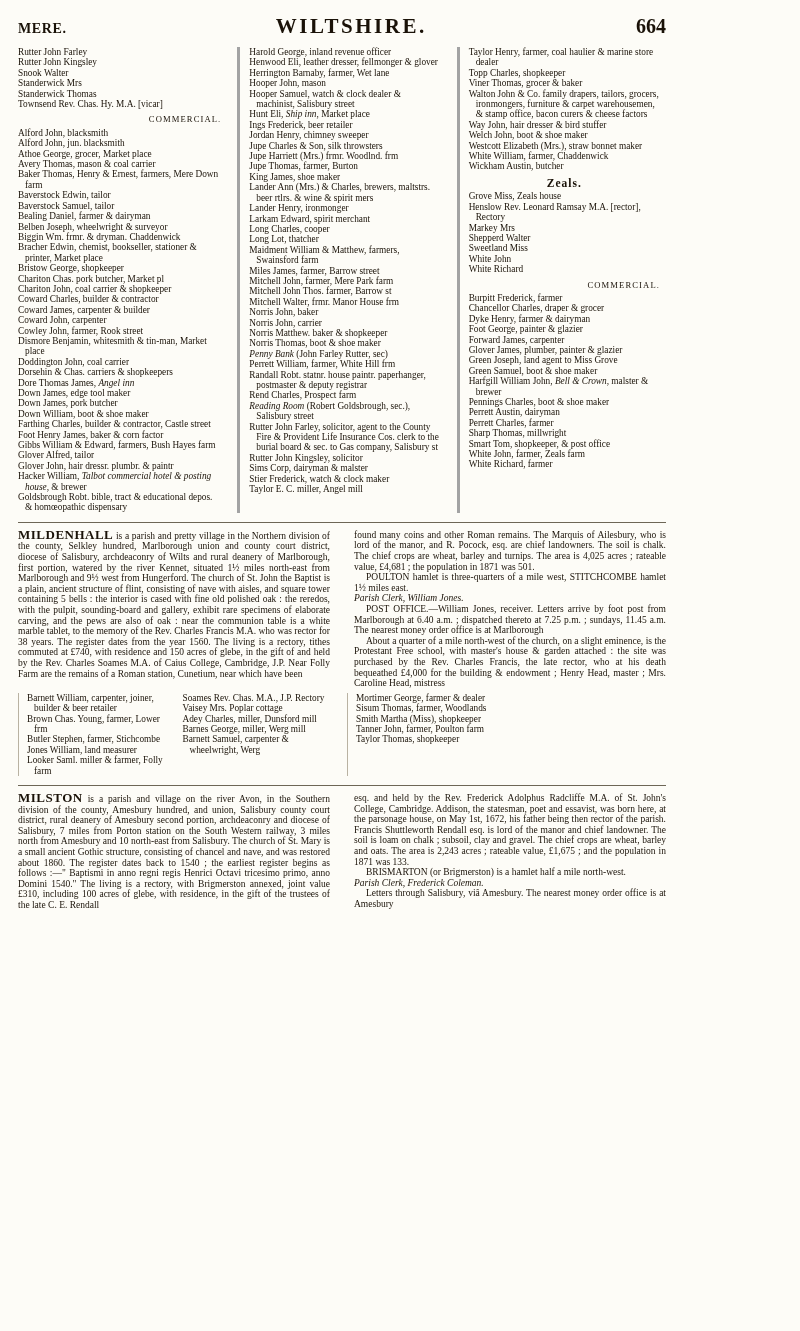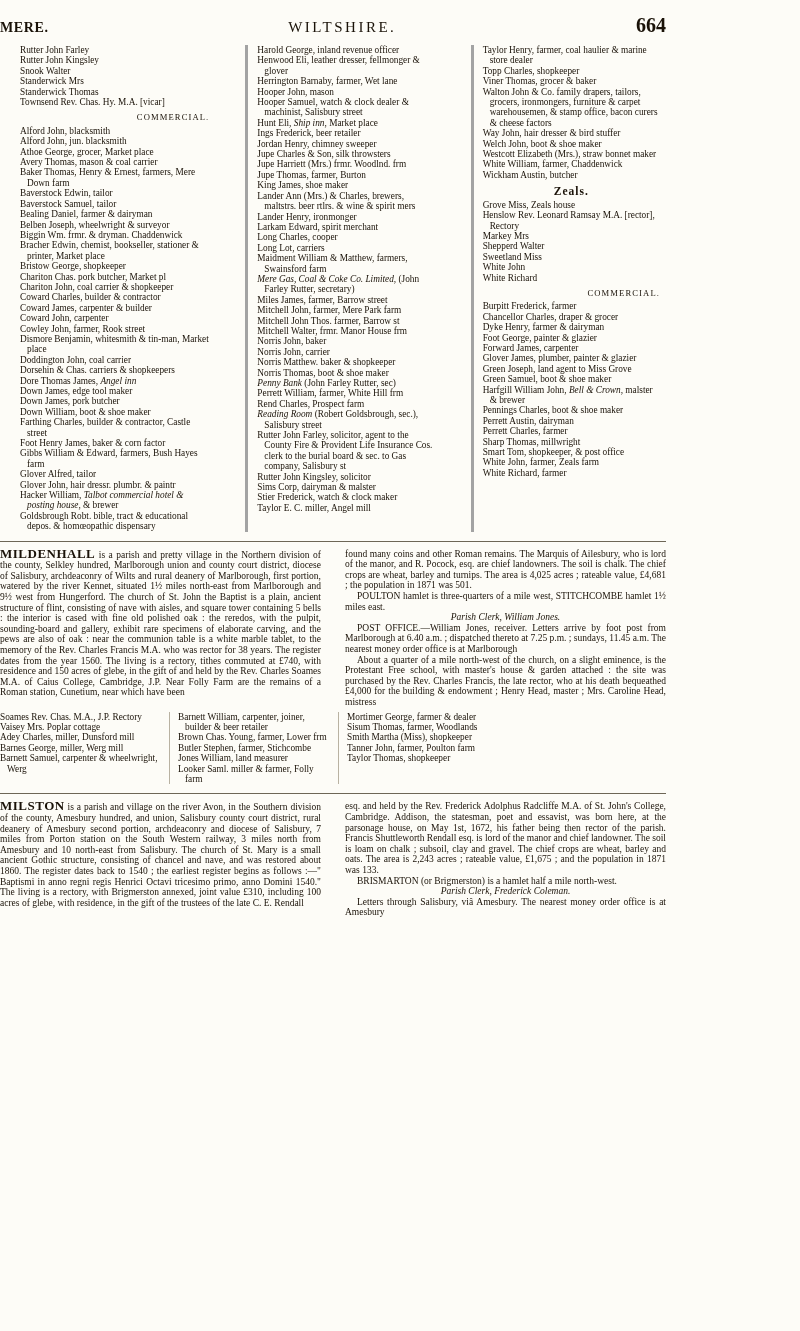--- a/index.html
+++ b/index.html
@@ -5,40 +5,40 @@
   html,body{margin:0;padding:0;background:#fdfcf7;}
   body{
     width:800px;height:1331px;
     font-family:"Liberation Serif", serif;
     color:#1a1208;
     position:relative;
   }
   .page{
     width:684px;height:1331px;
     box-sizing:border-box;
-    padding:14px 18px 10px 0;
+    padding:14px 18px 10px 18px;
     position:relative;
   }
   
   .runhead{
     display:flex;align-items:baseline;justify-content:space-between;
     margin-bottom:8px;
   }
   .runhead .left{font-size:14px;font-weight:bold;letter-spacing:.6px;}
-  .runhead .center{font-size:15px;font-weight:normal;letter-spacing:2.5px;}
+  .runhead .center{font-size:21px;font-weight:bold;letter-spacing:2.5px;}
   .runhead .right{font-size:20px;font-weight:bold;}
   
   .cols3{
     display:grid;
     grid-template-columns:1fr 1fr 1fr;
     column-gap:10px;
     font-size:9.3px;
     line-height:10.4px;
   }
-  .cols3 .col{position:relative;padding-right:6px;margin-left:20px;}
+  .cols3 .col{position:relative;padding-right:6px;}
   .cols3 .col + .col{border-left:3px solid #a3a3a3;padding-left:9px;}
   .entry{
     margin:0;
     padding-left:7px;
     text-indent:-7px;
   }
   .subhead{
     text-align:right;
     font-size:8.6px;
     letter-spacing:1.1px;
@@ -61,21 +61,21 @@
   .parish{font-size:9.5px;line-height:10.6px;}
   .parish .lead{
     font-size:13px;font-weight:bold;letter-spacing:.5px;
   }
   .twocol{
     display:grid;grid-template-columns:1fr 1fr;column-gap:24px;
     text-align:justify;
   }
   .twocol p{margin:0 0 0 0;text-indent:12px;}
   .twocol p.noind{text-indent:0;}
-  .ctr{text-align:center;text-indent:0 !important;}
+  .ctr{text-indent:0 !important;}
   .namecols2{
     display:grid;grid-template-columns:1fr 1fr 1fr 1fr;column-gap:10px;
     font-size:9.3px;line-height:10.4px;margin-top:4px;
   }
   .vline{border-left:1px solid #b9b2a2;padding-left:8px;}
 </style>
 </head>
 <body>
 
 <div class="page">
@@ -144,33 +144,33 @@
       <p class="entry">Ings Frederick, beer retailer</p>
       <p class="entry">Jordan Henry, chimney sweeper</p>
       <p class="entry">Jupe Charles &amp; Son, silk throwsters</p>
       <p class="entry">Jupe Harriett (Mrs.) frmr. Woodlnd. frm</p>
       <p class="entry">Jupe Thomas, farmer, Burton</p>
       <p class="entry">King James, shoe maker</p>
       <p class="entry">Lander Ann (Mrs.) &amp; Charles, brewers, maltstrs. beer rtlrs. &amp; wine &amp; spirit mers</p>
       <p class="entry">Lander Henry, ironmonger</p>
       <p class="entry">Larkam Edward, spirit merchant</p>
       <p class="entry">Long Charles, cooper</p>
-      <p class="entry">Long Lot, carriers</p>
+      <p class="entry">Long Lot, thatcher</p>
       <p class="entry">Maidment William &amp; Matthew, farmers, Swainsford farm</p>
-      <p class="entry"><i>Mere Gas, Coal &amp; Coke Co. Limited</i>, (John Farley Rutter, secretary)</p>
       <p class="entry">Miles James, farmer, Barrow street</p>
       <p class="entry">Mitchell John, farmer, Mere Park farm</p>
       <p class="entry">Mitchell John Thos. farmer, Barrow st</p>
       <p class="entry">Mitchell Walter, frmr. Manor House frm</p>
       <p class="entry">Norris John, baker</p>
       <p class="entry">Norris John, carrier</p>
       <p class="entry">Norris Matthew. baker &amp; shopkeeper</p>
       <p class="entry">Norris Thomas, boot &amp; shoe maker</p>
       <p class="entry"><i>Penny Bank</i> (John Farley Rutter, sec)</p>
       <p class="entry">Perrett William, farmer, White Hill frm</p>
+      <p class="entry">Randall Robt. statnr. house paintr. paperhanger, postmaster &amp; deputy registrar</p>
       <p class="entry">Rend Charles, Prospect farm</p>
       <p class="entry"><i>Reading Room</i> (Robert Goldsbrough, sec.), Salisbury street</p>
       <p class="entry">Rutter John Farley, solicitor, agent to the County Fire &amp; Provident Life Insurance Cos. clerk to the burial board &amp; sec. to Gas company, Salisbury st</p>
       <p class="entry">Rutter John Kingsley, solicitor</p>
       <p class="entry">Sims Corp, dairyman &amp; malster</p>
       <p class="entry">Stier Frederick, watch &amp; clock maker</p>
       <p class="entry">Taylor E. C. miller, Angel mill</p>
     </div>
 
     <div class="col">
@@ -224,35 +224,35 @@
       <div>
         <p class="noind">found many coins and other Roman remains. The Marquis of Ailesbury, who is lord of the manor, and R. Pocock, esq. are chief landowners. The soil is chalk. The chief crops are wheat, barley and turnips. The area is 4,025 acres ; rateable value, £4,681 ; the population in 1871 was 501.</p>
         <p>POULTON hamlet is three-quarters of a mile west, STITCHCOMBE hamlet 1½ miles east.</p>
         <p class="ctr"><i>Parish Clerk, William Jones.</i></p>
         <p>POST OFFICE.—William Jones, receiver. Letters arrive by foot post from Marlborough at 6.40 a.m. ; dispatched thereto at 7.25 p.m. ; sundays, 11.45 a.m. The nearest money order office is at Marlborough</p>
         <p>About a quarter of a mile north-west of the church, on a slight eminence, is the Protestant Free school, with master's house &amp; garden attached : the site was purchased by the Rev. Charles Francis, the late rector, who at his death bequeathed £4,000 for the building &amp; endowment ; Henry Head, master ; Mrs. Caroline Head, mistress</p>
       </div>
     </div>
 
     <div class="namecols2">
+      <div class="c vline">
+        <p class="entry">Barnett William, carpenter, joiner, builder &amp; beer retailer</p>
+        <p class="entry">Brown Chas. Young, farmer, Lower frm</p>
+        <p class="entry">Butler Stephen, farmer, Stichcombe</p>
+        <p class="entry">Jones William, land measurer</p>
+        <p class="entry">Looker Saml. miller &amp; farmer, Folly farm</p>
+      </div>
       <div class="c">
         <p class="entry">Soames Rev. Chas. M.A., J.P. Rectory</p>
         <p class="entry">Vaisey Mrs. Poplar cottage</p>
         <p class="entry">Adey Charles, miller, Dunsford mill</p>
         <p class="entry">Barnes George, miller, Werg mill</p>
         <p class="entry">Barnett Samuel, carpenter &amp; wheelwright, Werg</p>
       </div>
       <div class="c vline">
-        <p class="entry">Barnett William, carpenter, joiner, builder &amp; beer retailer</p>
-        <p class="entry">Brown Chas. Young, farmer, Lower frm</p>
-        <p class="entry">Butler Stephen, farmer, Stichcombe</p>
-        <p class="entry">Jones William, land measurer</p>
-        <p class="entry">Looker Saml. miller &amp; farmer, Folly farm</p>
-      </div>
-      <div class="c vline">
         <p class="entry">Mortimer George, farmer &amp; dealer</p>
         <p class="entry">Sisum Thomas, farmer, Woodlands</p>
         <p class="entry">Smith Martha (Miss), shopkeeper</p>
         <p class="entry">Tanner John, farmer, Poulton farm</p>
         <p class="entry">Taylor Thomas, shopkeeper</p>
       </div>
       <div class="c"></div>
     </div>
   </div>
 

